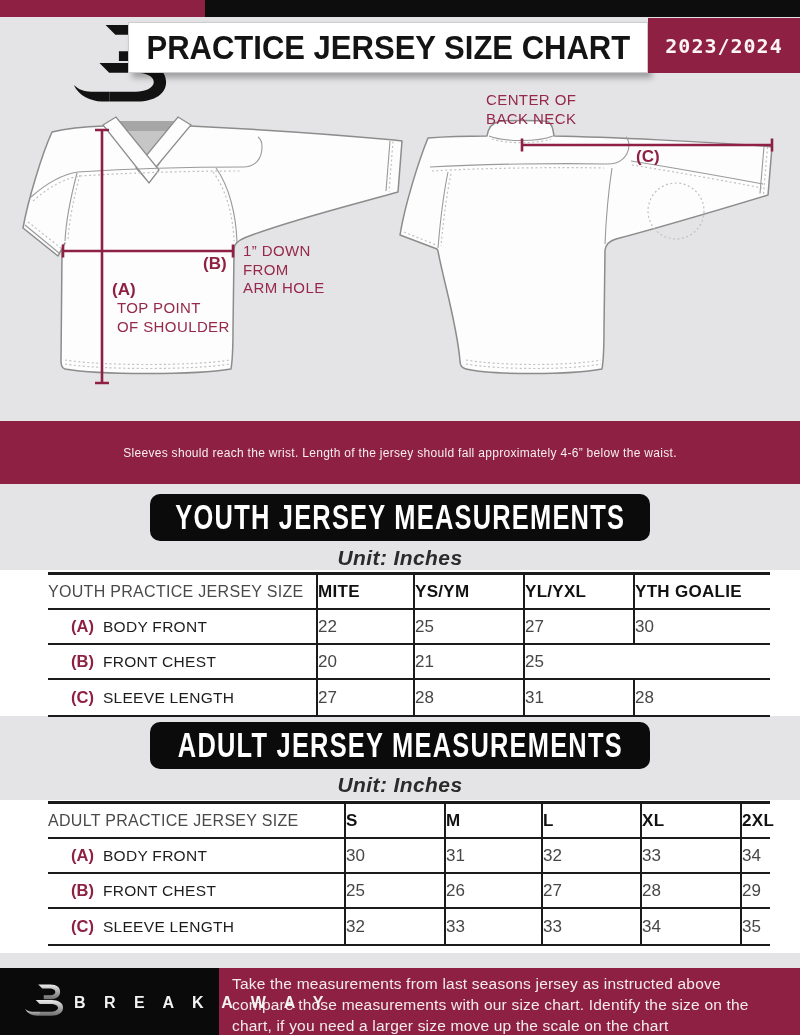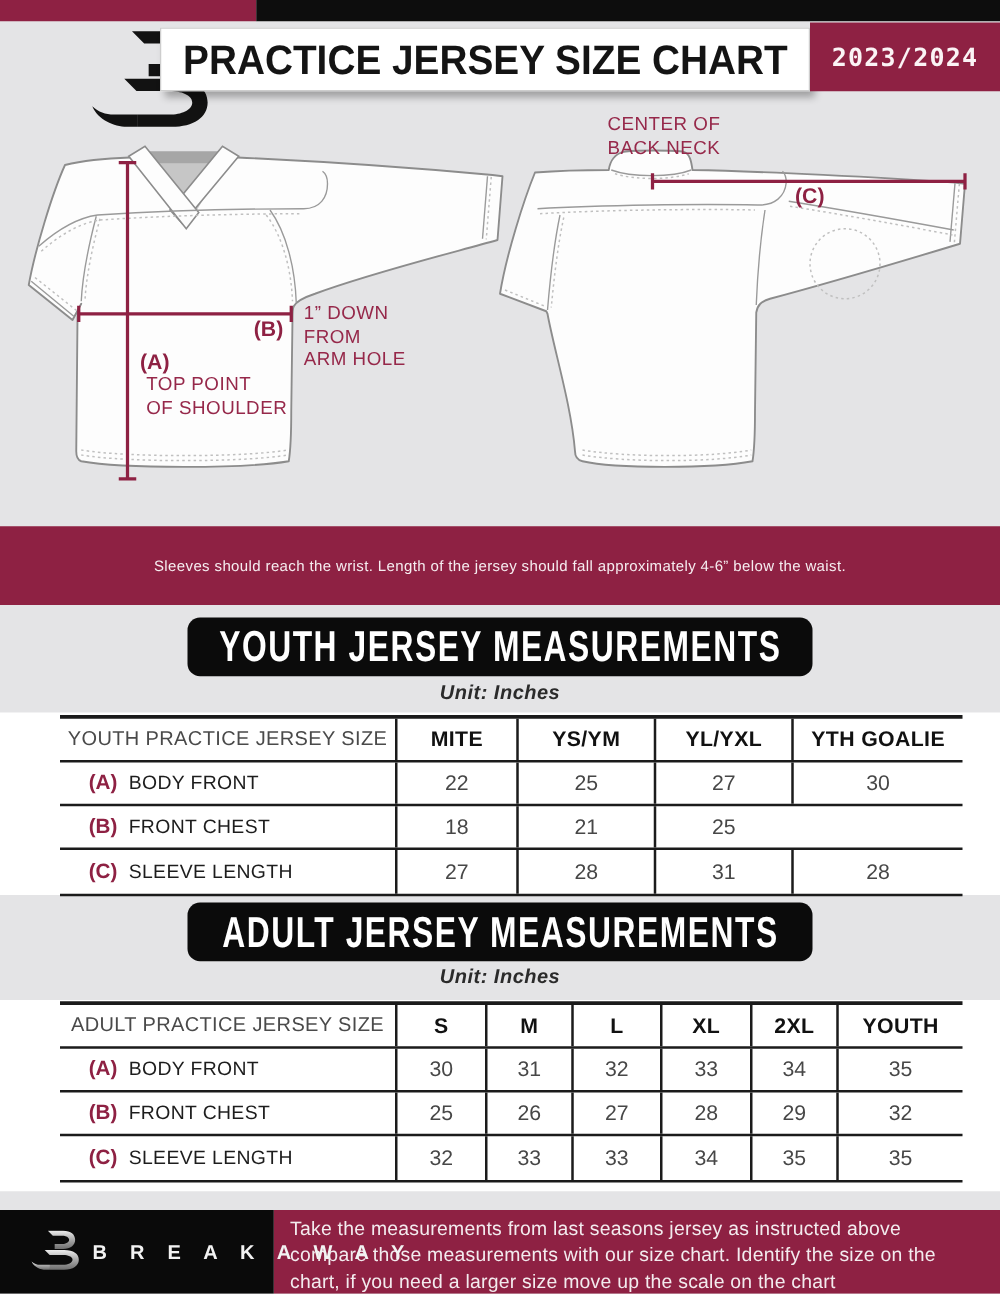--- a/index.html
+++ b/index.html
@@ -64,38 +64,38 @@
     display:flex; align-items:center; justify-content:center; z-index:3;
   }
   .pill-youth { top:494px; }
   .pill-adult { top:722px; }
   .section-pill span {
     color:#ffffff; font-weight:bold; font-size:31px; white-space:nowrap;
     letter-spacing:1.5px; transform:scale(.82,1.12); display:inline-block;
   }
   .unit-label {
     left:0; width:800px; text-align:center; z-index:3;
-    font-style:italic; font-weight:bold; font-size:16px; color:#2b2b2b; letter-spacing:.4px;
+    font-style:italic; font-weight:bold; font-size:21px; color:#2b2b2b; letter-spacing:.4px;
   }
   .unit-youth { top:546px; }
   .unit-adult { top:773px; }
 
   
   .size-table {
     left:48px; width:722px; z-index:3;
     border-top:3px solid #1b1b1b; border-bottom:2.5px solid #1b1b1b;
     background:transparent;
   }
   .table-youth { top:572px; }
   .table-adult { top:801px; }
   .t-row { display:grid; height:35px; border-bottom:2.5px solid #1b1b1b; }
   .t-row:last-child { border-bottom:none; }
   .cols-youth { grid-template-columns:268px 97px 110px 110px 137px; }
-  .cols-adult { grid-template-columns:268px 72px 69px 71px 72px 69px 101px; }
-  .t-cell { display:flex; align-items:center; justify-content:center; }
+  .cols-adult { grid-template-columns:268px 72px 69px 71px 72px 69px 101px;gap:28px; }
+  .t-cell { display:flex; align-items:center; justify-content:flex-start; }
   .t-cell + .t-cell { border-left:2.5px solid #1b1b1b; }
   .t-cell.label-cell { justify-content:flex-start; padding-left:23px; }
   .hdr-size-label { color:#4a4a4a; font-size:16px; letter-spacing:.3px; }
   .hdr-col { font-weight:bold; font-size:17px; color:#111; letter-spacing:.3px; }
   .row-key { color:#8e2143; font-weight:bold; font-size:16.5px; margin-right:9px; }
   .row-label { color:#1d1d1d; font-size:15.5px; letter-spacing:.3px; }
   .val { color:#474747; font-size:17px; }
 
   
   .watermark { left:598px; top:468px; width:860px; height:670px; z-index:2; color:#f0f0f2; opacity:.68; pointer-events:none; }
@@ -279,21 +279,21 @@
     <div class="t-cell">
         <span class="val">30</span>
       </div>
   </div>
   <div class="t-row cols-youth">
     <div class="t-cell label-cell">
         <span class="row-key">(B)</span>
         <span class="row-label">FRONT CHEST</span>
       </div>
     <div class="t-cell">
-        <span class="val">18</span>
+        <span class="val">20</span>
       </div>
     <div class="t-cell">
         <span class="val">21</span>
       </div>
     <div class="t-cell">
         <span class="val">25</span>
       </div>
   </div>
   <div class="t-row cols-youth">
     <div class="t-cell label-cell">

